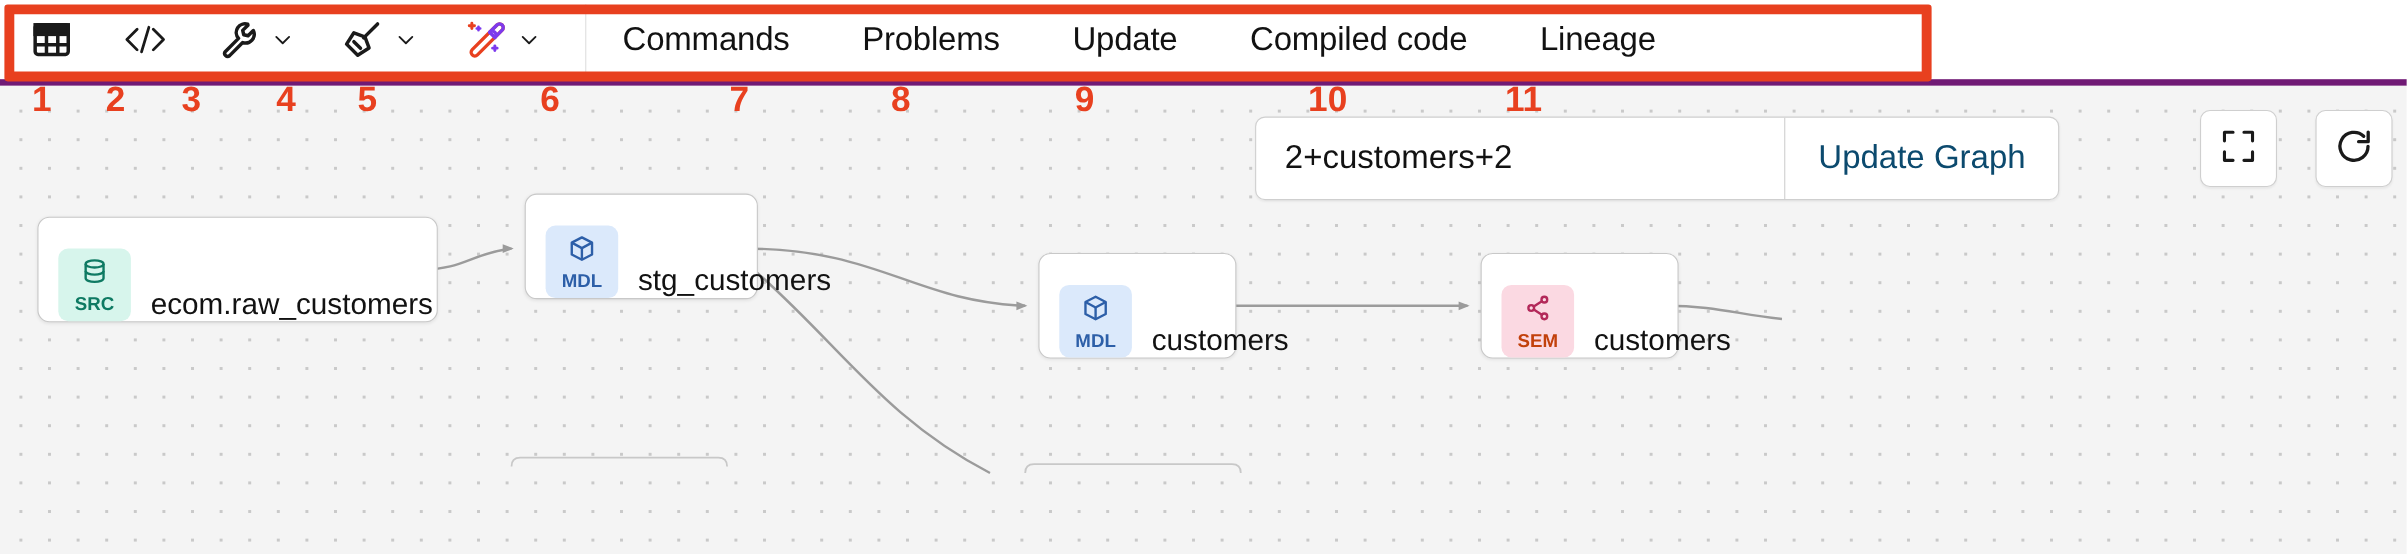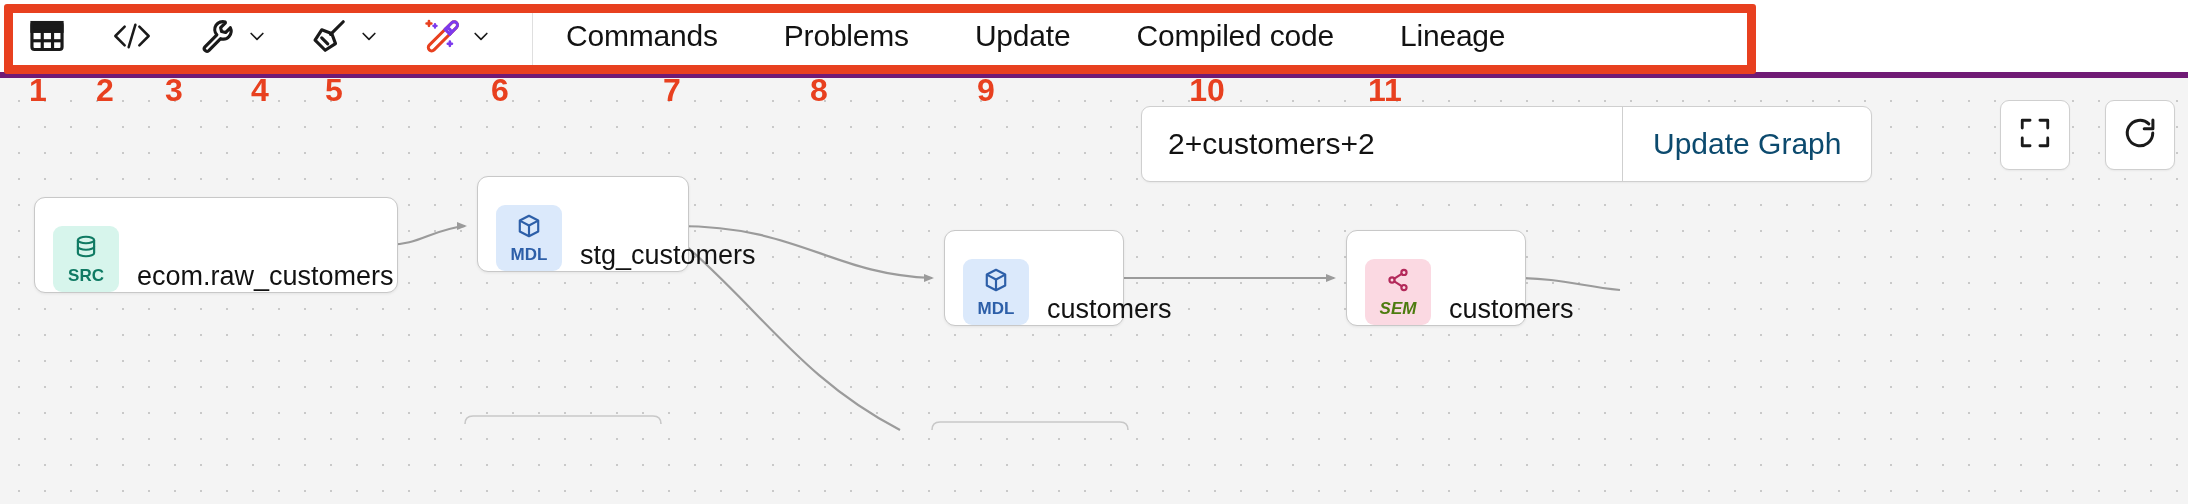--- a/index.html
+++ b/index.html
@@ -333,21 +333,21 @@
             <path d="M3.5 7 12 11.6 20.5 7"></path>
             <path d="M12 11.6v9.8"></path>
           </svg>
         </span>
         <span class="badge-txt">MDL</span>
       </div>
       <span class="node-label">customers</span>
     </div>
 
     <div class="node" style="left:1334px; top:152px; width:180px; height:96px;">
-      <div class="badge" style="background:#fbd9e2; color:#4d7c0f;font-style:italic;">
+      <div class="badge" style="background:#fbd9e2; color:#c2410c;">
         <span>
           <svg width="26" height="26" viewBox="0 0 24 24" fill="none" stroke="#b3295a" stroke-width="2" stroke-linecap="round">
             <circle cx="17.5" cy="5" r="2.4"></circle>
             <circle cx="6.5" cy="12" r="2.4"></circle>
             <circle cx="17.5" cy="19" r="2.4"></circle>
             <line x1="8.6" y1="10.7" x2="15.4" y2="6.3"></line>
             <line x1="8.6" y1="13.3" x2="15.4" y2="17.7"></line>
           </svg>
         </span>
         <span class="badge-txt">SEM</span>

